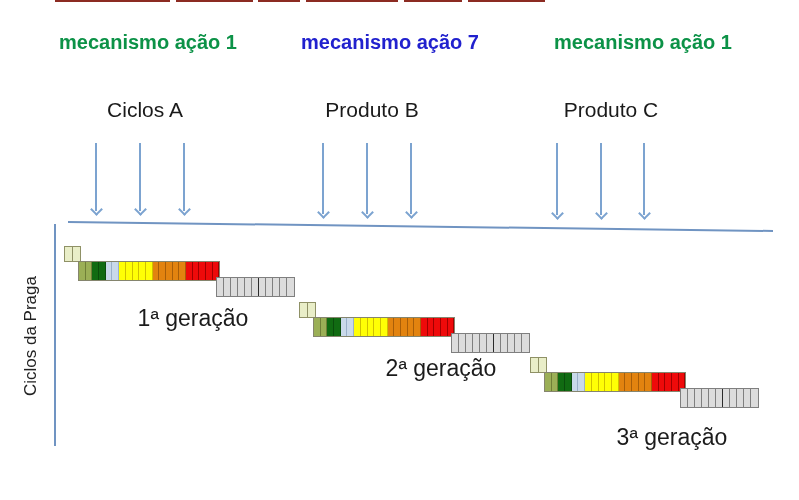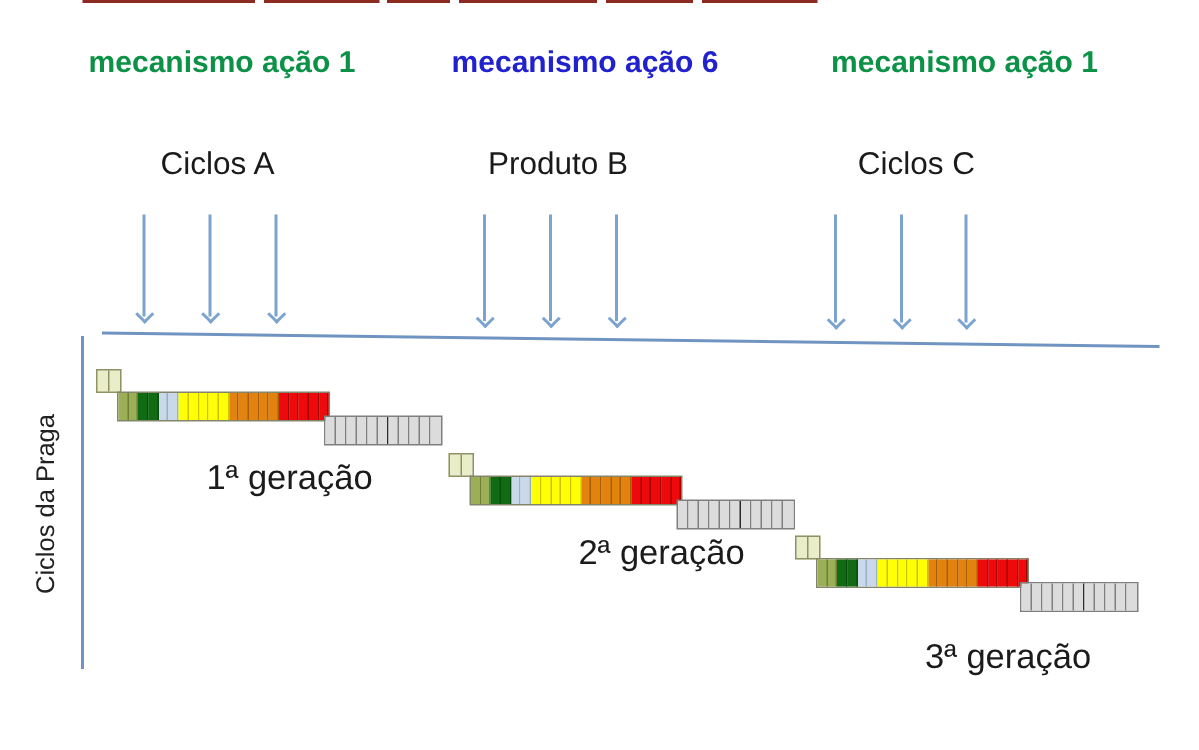--- a/index.html
+++ b/index.html
@@ -37,21 +37,21 @@
       <div class="title-frag" style="left: 55px; width: 115px; background: rgb(140, 43, 34);"></div>
       <div class="title-frag" style="left: 176px; width: 77px; background: rgb(140, 43, 34);"></div>
       <div class="title-frag" style="left: 258px; width: 42px; background: rgb(140, 43, 34);"></div>
       <div class="title-frag" style="left: 306px; width: 92px; background: rgb(140, 43, 34);"></div>
       <div class="title-frag" style="left: 404px; width: 58px; background: rgb(140, 43, 34);"></div>
       <div class="title-frag" style="left: 468px; width: 77px; background: rgb(140, 43, 34);"></div>
     </div>
 
   <div id="mechanisms">
       <div class="mech-label" style="left: 148px; color: rgb(12, 146, 71);">mecanismo ação 1</div>
-      <div class="mech-label" style="left: 390px; color: rgb(33, 33, 206);">mecanismo ação 6</div>
+      <div class="mech-label" style="left: 390px; color: rgb(33, 33, 206);">mecanismo ação 7</div>
       <div class="mech-label" style="left: 643px; color: rgb(12, 146, 71);">mecanismo ação 1</div>
     </div>
 
   <div id="products">
       <div class="product-label" style="left: 145px;">Ciclos A</div>
       <div class="arrow" style="left: 90px; top: 143px; height: 72px;">
         <div class="arrow-line" style="background: rgb(124, 163, 208);"></div>
         <div class="arrow-head" style="border-color: rgb(124, 163, 208);"></div>
       </div>
       <div class="arrow" style="left: 134px; top: 143px; height: 72px;">
@@ -68,21 +68,21 @@
         <div class="arrow-head" style="border-color: rgb(124, 163, 208);"></div>
       </div>
       <div class="arrow" style="left: 361px; top: 143px; height: 75px;">
         <div class="arrow-line" style="background: rgb(124, 163, 208);"></div>
         <div class="arrow-head" style="border-color: rgb(124, 163, 208);"></div>
       </div>
       <div class="arrow" style="left: 405px; top: 143px; height: 75px;">
         <div class="arrow-line" style="background: rgb(124, 163, 208);"></div>
         <div class="arrow-head" style="border-color: rgb(124, 163, 208);"></div>
       </div>
-      <div class="product-label" style="left: 611px;">Ciclos C</div>
+      <div class="product-label" style="left: 611px;">Produto C</div>
       <div class="arrow" style="left: 551px; top: 143px; height: 76px;">
         <div class="arrow-line" style="background: rgb(124, 163, 208);"></div>
         <div class="arrow-head" style="border-color: rgb(124, 163, 208);"></div>
       </div>
       <div class="arrow" style="left: 595px; top: 143px; height: 76px;">
         <div class="arrow-line" style="background: rgb(124, 163, 208);"></div>
         <div class="arrow-head" style="border-color: rgb(124, 163, 208);"></div>
       </div>
       <div class="arrow" style="left: 638px; top: 143px; height: 76px;">
         <div class="arrow-line" style="background: rgb(124, 163, 208);"></div>

